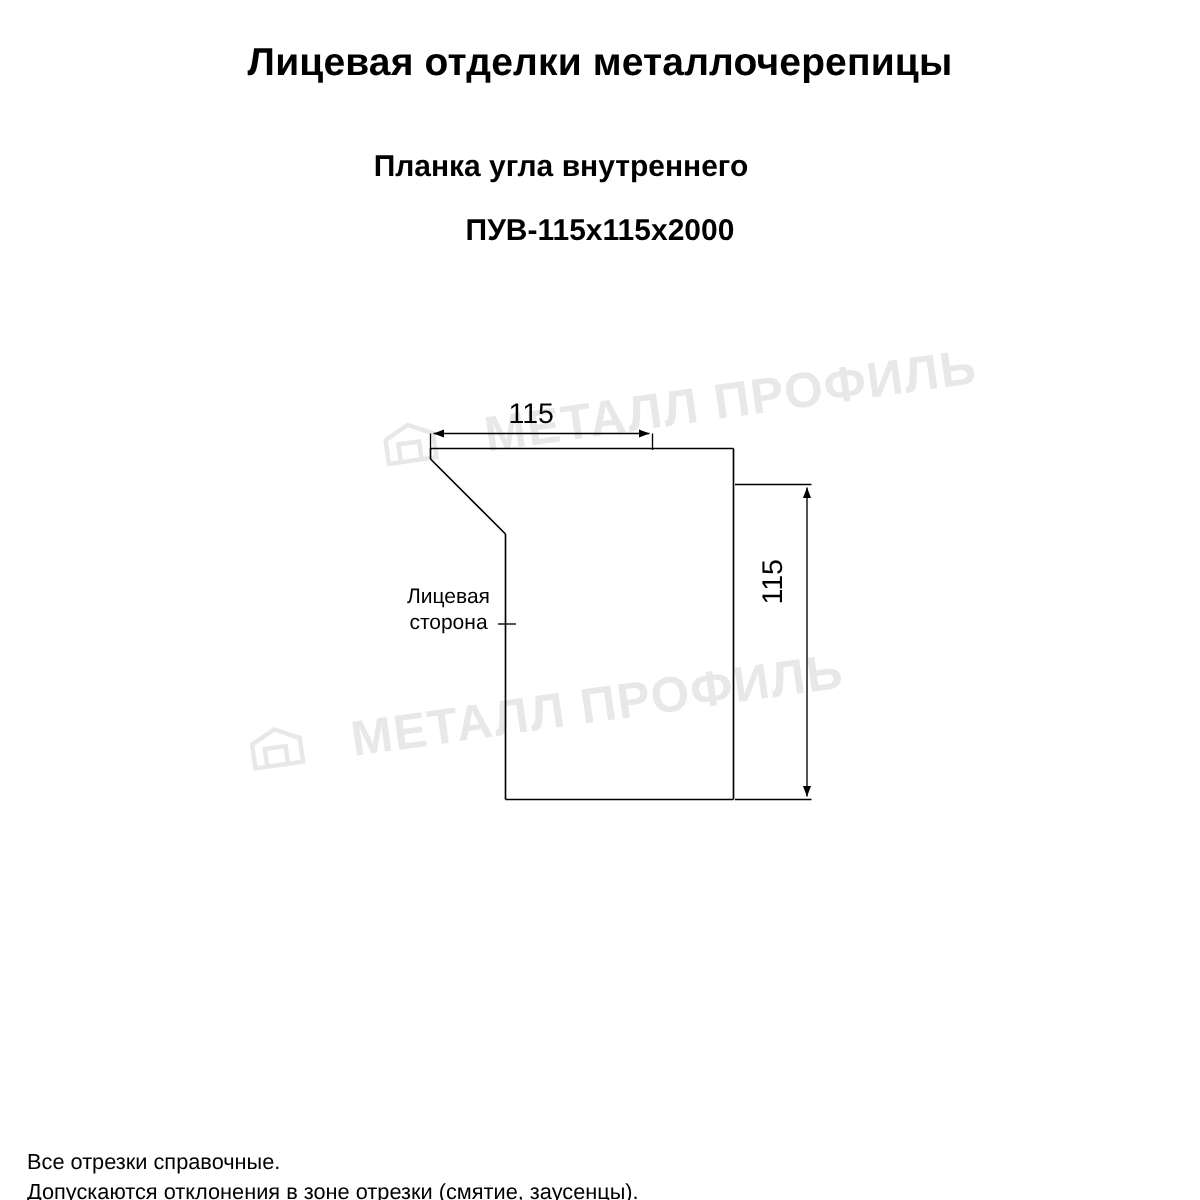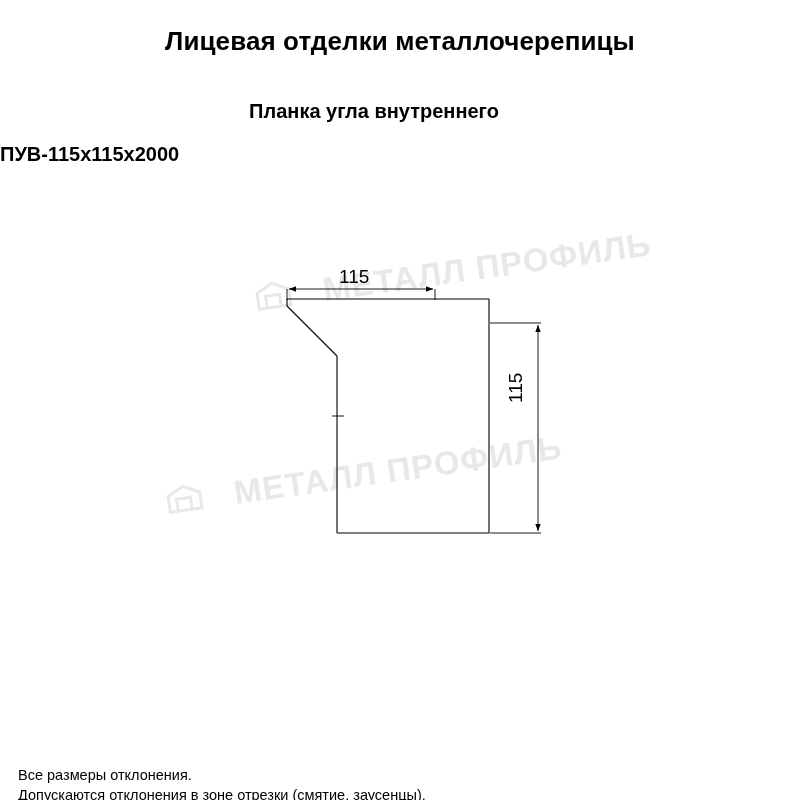--- a/index.html
+++ b/index.html
@@ -39,20 +39,21 @@
     width: 748px;
     text-align: center;
     font-size: 20px;
     font-weight: bold;
   }
   .title-code {
     position: absolute;
     top: 143px;
     left: 0;
     width: 800px;
+    text-align: center;
     font-size: 20px;
     font-weight: bold;
   }
 
   
   .watermark {
     position: absolute;
     display: flex;
     align-items: center;
     gap: 14px;
@@ -192,19 +193,23 @@
     </g>
 
     <g stroke="#000000" stroke-width="0.9" fill="none">
       <path d="M332 416 L344 416"></path>
     </g>
   </svg>
 
   <div class="label-115-top">115</div>
   <div class="label-115-right">115</div>
 
+  <div class="label-face">
+    <span>Лицевая</span><br>
+    <span>сторона</span>
+  </div>
 
   <div class="footer">
-    <div>Все размеры отклонения.</div>
+    <div>Все отрезки справочные.</div>
     <div>Допускаются отклонения в зоне отрезки (смятие, заусенцы).</div>
   </div>
 
 </div>
 
 </body></html>

